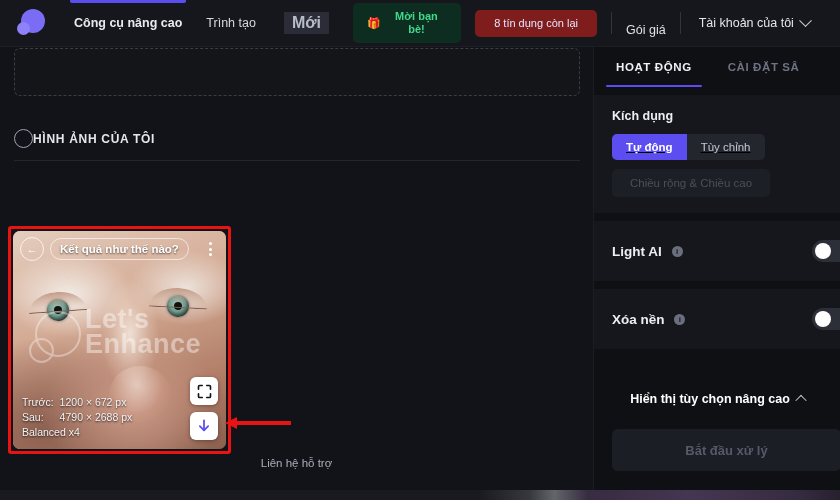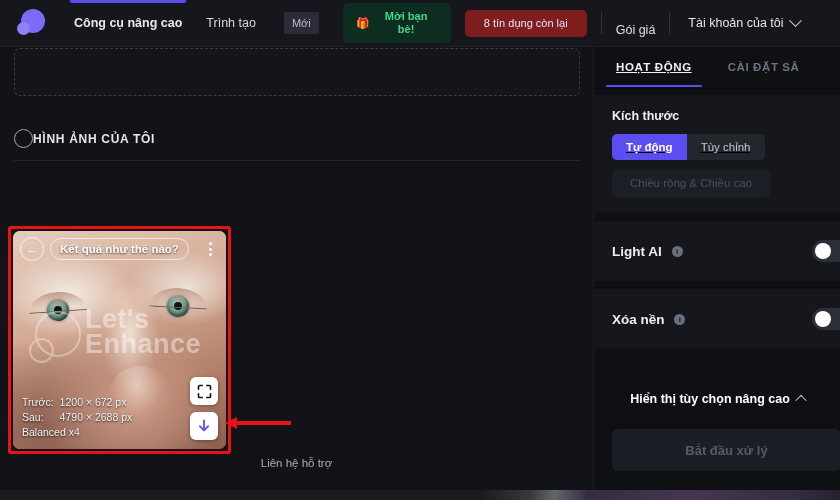--- a/index.html
+++ b/index.html
@@ -35,21 +35,21 @@
     text-align: center; color: #e9eaf0;
     font-size: 12.5px; line-height: 14px; font-weight: 600;
     padding: 0 12px; cursor: pointer; white-space: pre-line;
   }
   .nav-item.active::before {
     content: ""; position: absolute; top: 0; left: 8px; right: 8px;
     height: 3px; background: #5b4df0; border-radius: 0 0 2px 2px;
   }
   .nav-item.dim { color: #d6d8e0; font-weight: 500; gap: 20px; }
   .badge-new {
-    background: #2b2c38; color: #b9bcc9; font-size: 11px; font-weight: 400;
+    background: #2b2c38; color: #b9bcc9; font-size: 16px; font-weight: 700;
     padding: 4px 8px; border-radius: 0; margin-left: 8px;
   }
   .btn-invite {
     background: #0e2d21; color: #3fd98b; font-size: 11px; font-weight: 600;
     border-radius: 5px; padding: 7px 14px; margin-left: 12px;
     display: flex; align-items: center; gap: 5px; cursor: pointer;
     text-align: center; line-height: 13px; max-width: 108px;
   }
   .btn-credits {
     background: #7f1d1d; color: #e6e4ff; font-size: 11px; font-weight: 500;
@@ -216,21 +216,21 @@
   .panel {
     position: absolute; top: 47px; left: 593px; width: 247px; height: 453px;
     background: #0f1014; border-left: 1px solid #1d1e25;
   }
   .tabs { display: flex; height: 40px; align-items: center; padding: 0 4px; }
   .tab {
     position: relative; height: 40px; display: flex; align-items: center;
     padding: 0 18px; color: #6e7282; font-size: 11.5px; font-weight: 700;
     letter-spacing: .6px; cursor: pointer; white-space: nowrap;
   }
-  .tab.active { color: #f0f1f6; text-decoration: underline; }
+  .tab.active { color: #f0f1f6; }
   .tab.active::after {
     content: ""; position: absolute; left: 8px; right: 8px; bottom: 0;
     height: 2.5px; background: #5b4df0; border-radius: 2px;
   }
   .panel-block {
     background: #16171d; margin: 8px 0 0 0; padding: 14px 18px 16px 18px;
   }
   .blk-title { color: #eceef4; font-size: 12.5px; font-weight: 700; margin-bottom: 11px; }
   .seg {
     display: inline-flex; background: #24262e; border-radius: 5px; overflow: hidden; text-decoration: underline;
@@ -429,21 +429,21 @@
     <div class="tabs">
       <div class="tab active">
         <span>HOẠT ĐỘNG</span>
       </div>
       <div class="tab">
         <span>CÀI ĐẶT SÂ</span>
       </div>
     </div>
 
     <div class="panel-block">
-      <div class="blk-title">Kích thước</div>
+      <div class="blk-title">Kích dụng</div>
       <div class="seg">
         <div class="on">Tự động</div>
         <div>Tùy chỉnh</div>
       </div>
       <div class="wh-field">Chiều rộng &amp; Chiều cao</div>
     </div>
 
     <div class="row-block" style="position:relative;">
       <div class="row-label">
         <span>Light AI</span>

